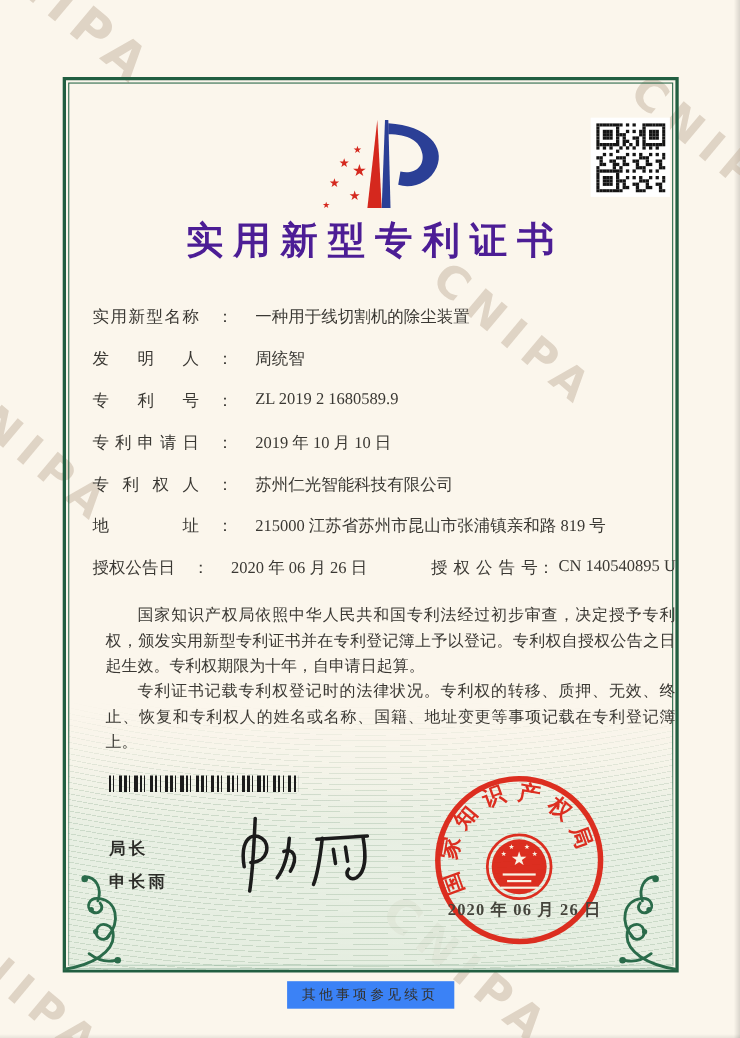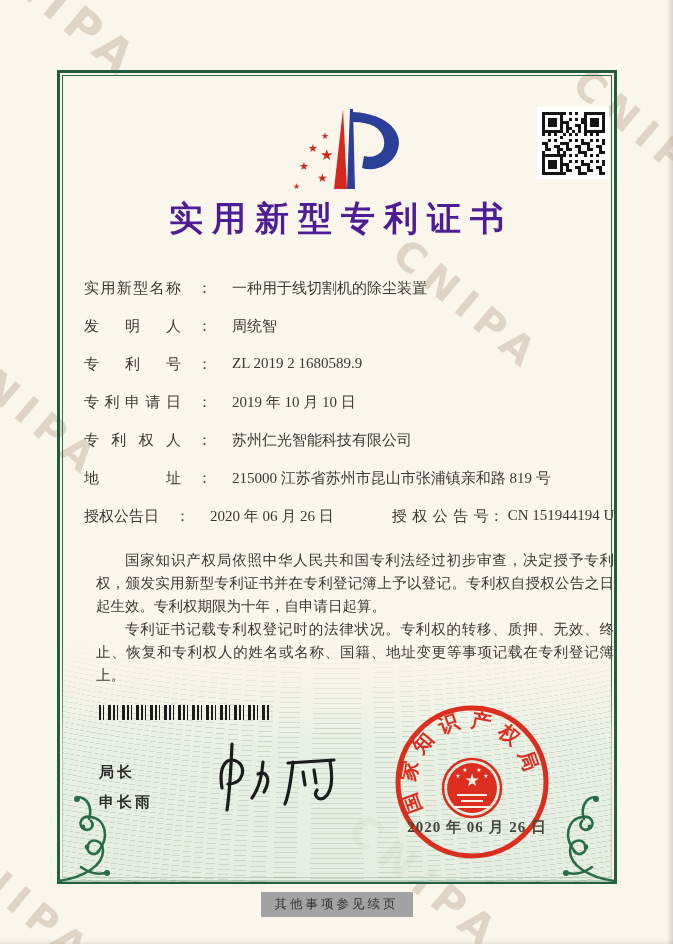--- a/index.html
+++ b/index.html
@@ -67,21 +67,21 @@
 
   .signature{position:absolute;left:200px;top:736px;}
 
   .seal{position:absolute;left:390px;top:700px;width:164px;height:164px;}
   .seal-date{position:absolute;left:392px;top:818px;width:170px;text-align:center;
     font-size:15px;font-weight:600;letter-spacing:1px;color:#45443c;}
 
   .page-num{position:absolute;left:0;right:0;top:893px;text-align:center;font-size:12.5px;letter-spacing:2px;}
 
   .footer-note{position:absolute;left:0;right:0;top:892px;text-align:center;}
-  .footer-note span{display:inline-block;background:#a3a3a3;padding:4px 14px;
+  .footer-note span{display:inline-block;background:#3b82f6;padding:4px 14px;
     font-size:12.5px;letter-spacing:3px;color:#33322e;text-align:center;}
 
   .flourish{position:absolute;z-index:4;}
   .fl-left{left:55px;top:793px;transform:scaleX(-1);}
   .fl-right{left:540px;top:793px;}
 </style>
 </head>
 <body>
 
 <div class="page">
@@ -387,21 +387,21 @@
           <span class="fcolon">：</span>
         <span class="fvalue">215000 江苏省苏州市昆山市张浦镇亲和路 819 号</span>
       </div>
       <div class="frow">
         <span class="flabel">授权公告日</span>
           <span class="fcolon">：</span>
         <span class="fvalue">2020 年 06 月 26 日</span>
         <span class="fpair2">
           <span class="flabel">授权公告号</span>
             <span class="fcolon">：</span>
-          <span class="fvalue">CN 151944194 U</span>
+          <span class="fvalue">CN 140540895 U</span>
         </span>
       </div>
     </div>
 
     <div class="paras">
       <p>国家知识产权局依照中华人民共和国专利法经过初步审查，决定授予专利权，颁发实用新型专利证书并在专利登记簿上予以登记。专利权自授权公告之日起生效。专利权期限为十年，自申请日起算。</p>
       <p>专利证书记载专利权登记时的法律状况。专利权的转移、质押、无效、终止、恢复和专利权人的姓名或名称、国籍、地址变更等事项记载在专利登记簿上。</p>
     </div>
 
     <div class="barcode"></div>

